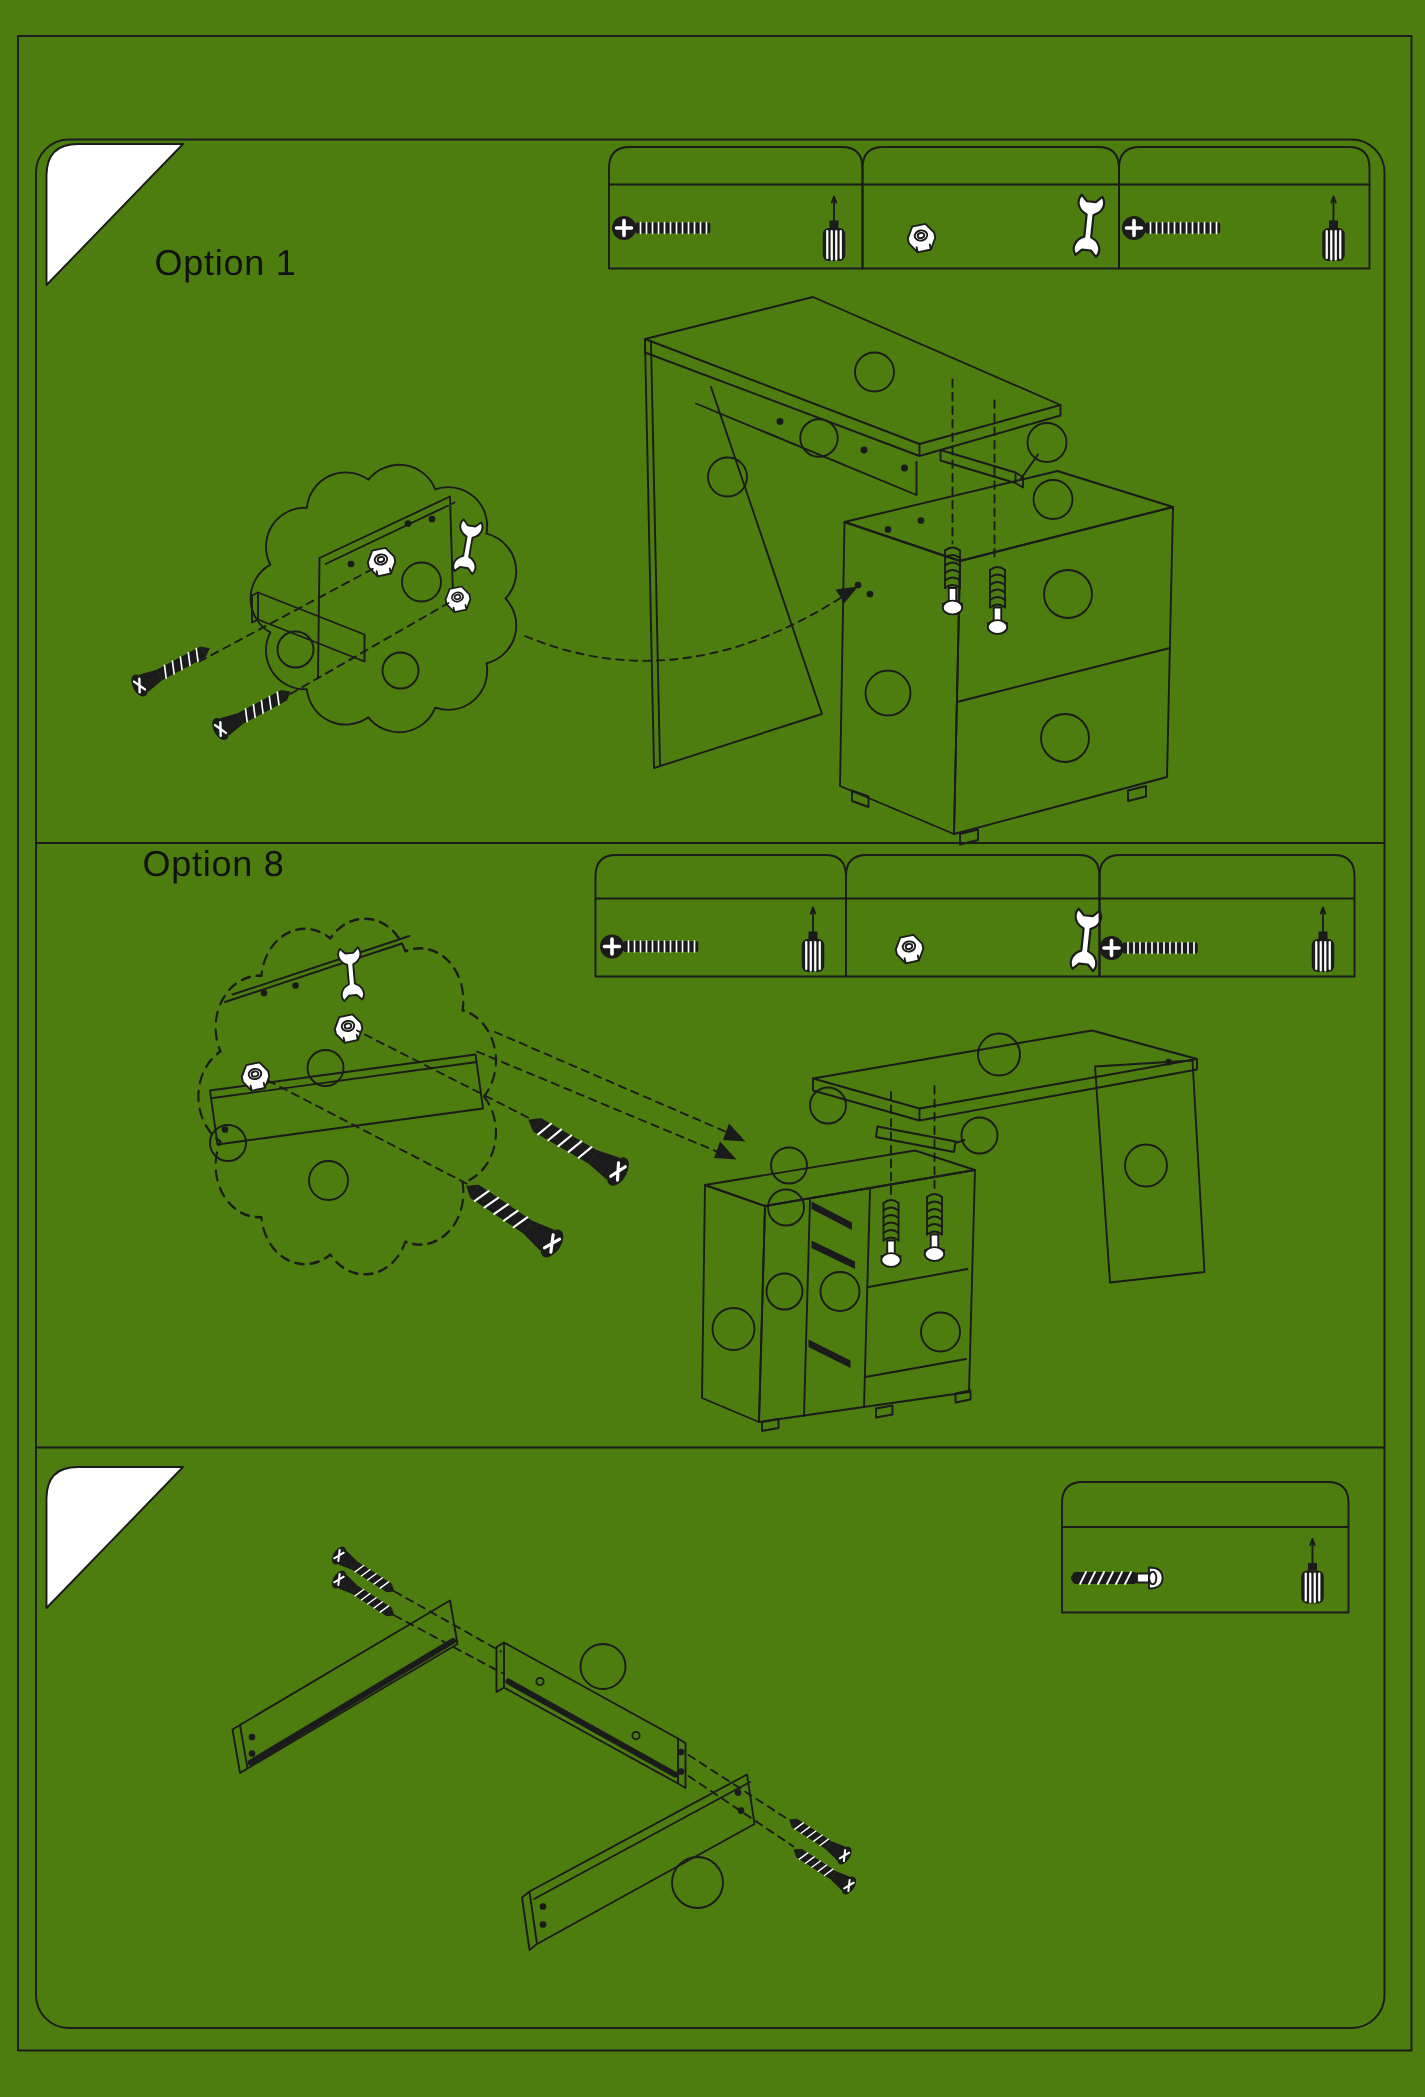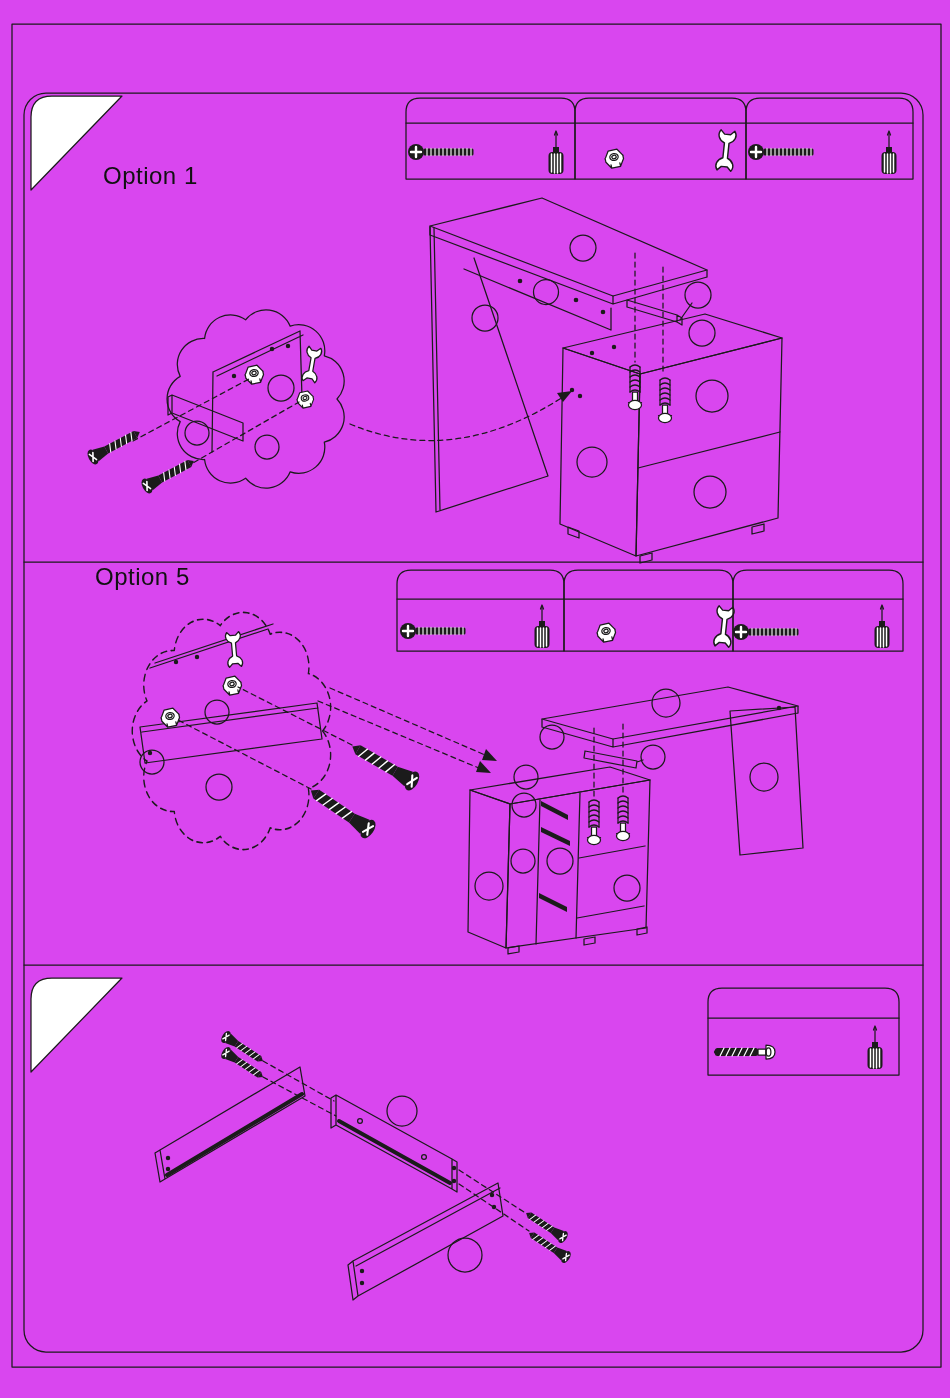--- a/index.html
+++ b/index.html
@@ -1,16 +1,16 @@
 <!DOCTYPE html>
 <html><head>
 <meta charset="utf-8">
 <style>
   html,body{margin:0;padding:0;background:#e8e8e8;}
-  #page{position:relative;width:950px;height:1398px;background:#d946ef;margin:0 auto;
+  #page{position:relative;width:950px;height:1398px;background:#4d7c0f;margin:0 auto;
         font-family:"Liberation Sans", sans-serif;overflow:hidden;}
   #art{position:absolute;left:0;top:0;}
   .opt-label{position:absolute;font-size:24px;color:#111;letter-spacing:0.5px;}
   #opt1-label{left:103px;top:162px;}
   #opt2-label{left:95px;top:563px;}
 </style>
 </head>
 <body>
 
 <div id="page">
@@ -290,15 +290,15 @@
       <circle cx="465" cy="1255" r="17"></circle>
     </g>
     <use href="#dscrew" transform="translate(563,1237) rotate(213) scale(0.83)"></use>
     <use href="#dscrew" transform="translate(566,1257) rotate(213) scale(0.83)"></use>
   </g>
 
 </g>
 </svg>
 
 <div class="opt-label" id="opt1-label">Option 1</div>
-<div class="opt-label" id="opt2-label">Option 5</div>
+<div class="opt-label" id="opt2-label">Option 8</div>
 
 </div>
 
 </body></html>

